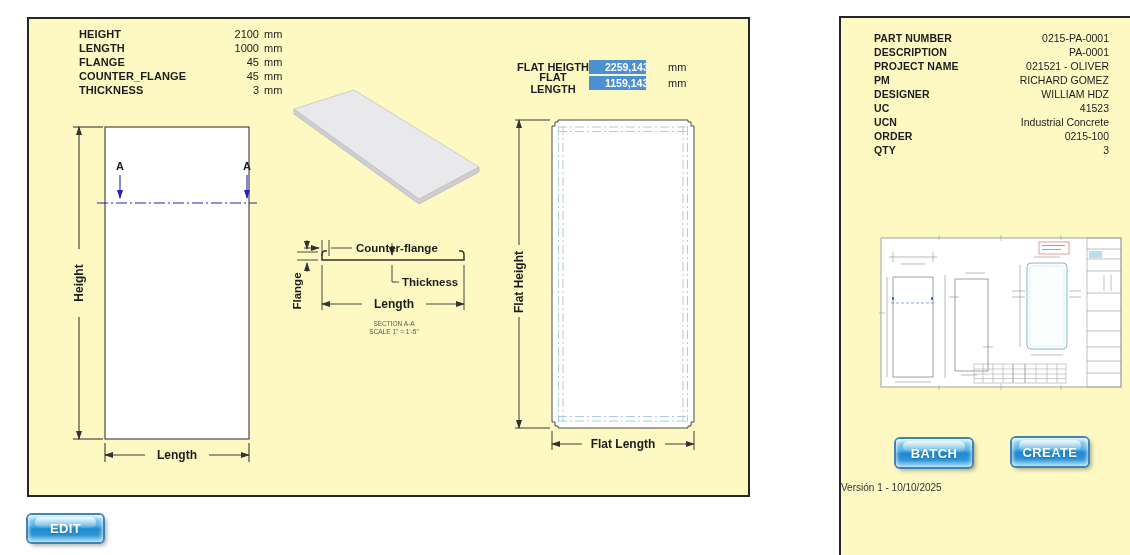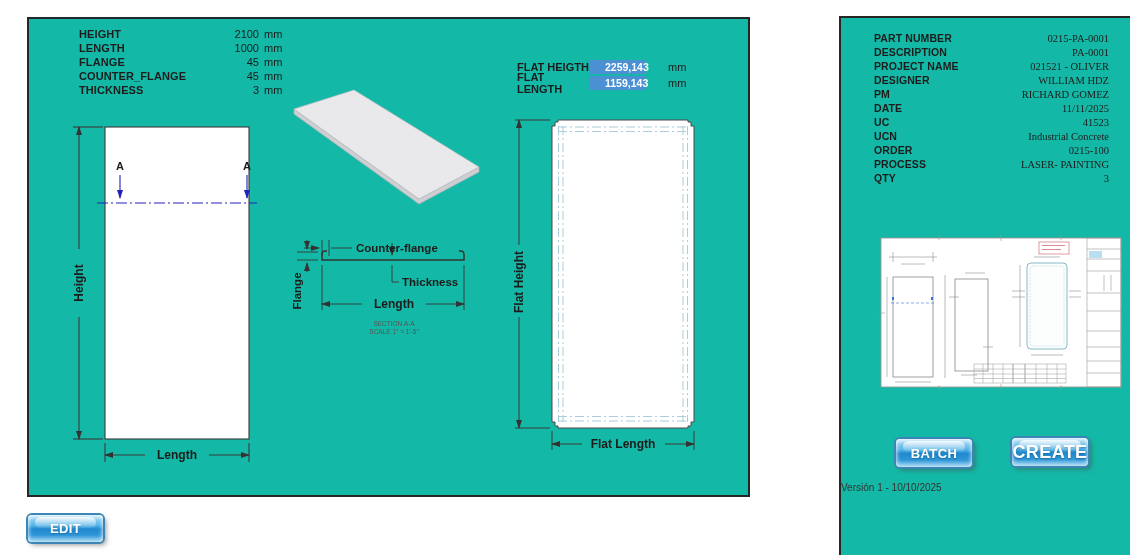--- a/index.html
+++ b/index.html
@@ -1,60 +1,60 @@
 <!DOCTYPE html>
 <html><head>
 <meta charset="utf-8">
 <style>
   * { margin:0; padding:0; box-sizing:border-box; }
   html,body { background:#ffffff; }
   body { font-family:"Liberation Sans", sans-serif; color:#1c1c1c; }
   .stage { position:relative; width:1130px; height:555px; background:#fff; overflow:hidden; }
 
-  .panel { position:absolute; background:#14b8a6; border:2px solid #262626; }
+  .panel { position:absolute; background:#fef9c3; border:2px solid #262626; }
   .left-panel  { left:27px;  top:17px; width:723px; height:480px; }
   .right-panel { left:807px; top:16px; width:313px; height:543px; border-bottom-width:3px;margin-left:32px; }
 
   
   .param-table { position:absolute; left:50px; top:8px; width:206px; }
   .param-row { display:flex; align-items:center; height:14px; font-size:11px; }
   .param-label { flex:1; font-weight:700; letter-spacing:.1px; }
   .param-value { width:42px; text-align:right; }
   .param-unit  { width:26px; padding-left:5px; }
 
   
   .flat-table { position:absolute; left:488px; top:41px; width:190px; }
   .flat-row { display:flex; align-items:center; height:14px; margin-bottom:2px; font-size:11px; }
-  .flat-label { width:72px; font-weight:700; }
+  .flat-label { width:72px; font-weight:700;text-align:center; }
   .flat-box { width:57px; height:14px; background:#4a90d2; color:#fff; font-weight:700;
               font-size:10.5px; text-align:right; padding:1px 4px 0 16px; }
   .flat-unit { padding-left:22px; }
 
   .drawing-svg { position:absolute; left:0; top:0; }
 
   
   .info-table { position:absolute; left:33px; top:13px; width:235px; }
   .info-row { display:flex; align-items:center; height:14px; font-size:10.5px; }
   .info-label { flex:1; font-weight:700; letter-spacing:.1px; }
-  .info-value { text-align:left; white-space:nowrap;font-family:Liberation Serif, serif; }
+  .info-value { text-align:left; white-space:nowrap; }
 
   .thumbnail { position:absolute; left:38px; top:217px; width:245px; height:155px; }
 
   
   .glossy-btn { position:absolute; border:none; border-radius:4px; cursor:pointer;
     color:#fff; font-weight:700; font-family:"Liberation Sans",sans-serif; letter-spacing:.4px;
     background:linear-gradient(180deg,#a9dcf6 0%,#58b4e7 38%,#2089cf 52%,#2e96d7 76%,#85cbEE 100%);
     box-shadow:0 0 0 2px #3d85b4, 3px 3px 5px rgba(70,70,70,.55),
                inset 0 2px 4px rgba(255,255,255,.85), inset 0 -3px 5px rgba(255,255,255,.4);
     text-shadow:0 1px 2px rgba(0,60,100,.45); }
   .glossy-btn::after { content:""; position:absolute; left:9%; right:9%; top:7%; height:40%;
     border-radius:999px; pointer-events:none;
     background:linear-gradient(180deg,rgba(255,255,255,.8),rgba(255,255,255,.05)); }
   .btn-batch  { left:55px;  top:421px; width:76px; height:28px; font-size:13px; }
-  .btn-create { left:171px; top:420px; width:76px; height:28px; font-size:18px; }
+  .btn-create { left:171px; top:420px; width:76px; height:28px; font-size:13px; }
   .btn-edit   { left:28px;  top:515px; width:75px; height:27px; font-size:13px; }
 
   .version-text { position:absolute; left:0; right:0; top:464px; 
                   font-size:10px; color:#333; }
 
   text { font-family:"Liberation Sans",sans-serif; fill:#1c1c1c; }
   .dim-label  { font-size:11.5px; font-weight:700; }
   .dim-label-lg { font-size:12px; font-weight:700; }
   .tiny-label { font-size:6.5px; fill:#555; font-weight:400; }
 </style>
@@ -221,46 +221,38 @@
       </div>
       <div class="info-row">
         <span class="info-label">DESCRIPTION</span>
         <span class="info-value">PA-0001</span>
       </div>
       <div class="info-row">
         <span class="info-label">PROJECT NAME</span>
         <span class="info-value">021521 - OLIVER</span>
       </div>
       <div class="info-row">
+        <span class="info-label">PM</span>
+        <span class="info-value">RICHARD GOMEZ</span>
+      </div>
+      <div class="info-row">
         <span class="info-label">DESIGNER</span>
         <span class="info-value">WILLIAM HDZ</span>
       </div>
       <div class="info-row">
-        <span class="info-label">PM</span>
-        <span class="info-value">RICHARD GOMEZ</span>
-      </div>
-      <div class="info-row">
-        <span class="info-label">DATE</span>
-        <span class="info-value">11/11/2025</span>
-      </div>
-      <div class="info-row">
         <span class="info-label">UC</span>
         <span class="info-value">41523</span>
       </div>
       <div class="info-row">
         <span class="info-label">UCN</span>
         <span class="info-value">Industrial Concrete</span>
       </div>
       <div class="info-row">
         <span class="info-label">ORDER</span>
         <span class="info-value">0215-100</span>
-      </div>
-      <div class="info-row">
-        <span class="info-label">PROCESS</span>
-        <span class="info-value">LASER- PAINTING</span>
       </div>
       <div class="info-row">
         <span class="info-label">QTY</span>
         <span class="info-value">3</span>
       </div>
     </div>
 
     <svg class="thumbnail" viewBox="0 0 245 155">
       <rect x="2" y="3" width="240" height="149" fill="#fff" stroke="#999" stroke-width="0.9"></rect>
 

